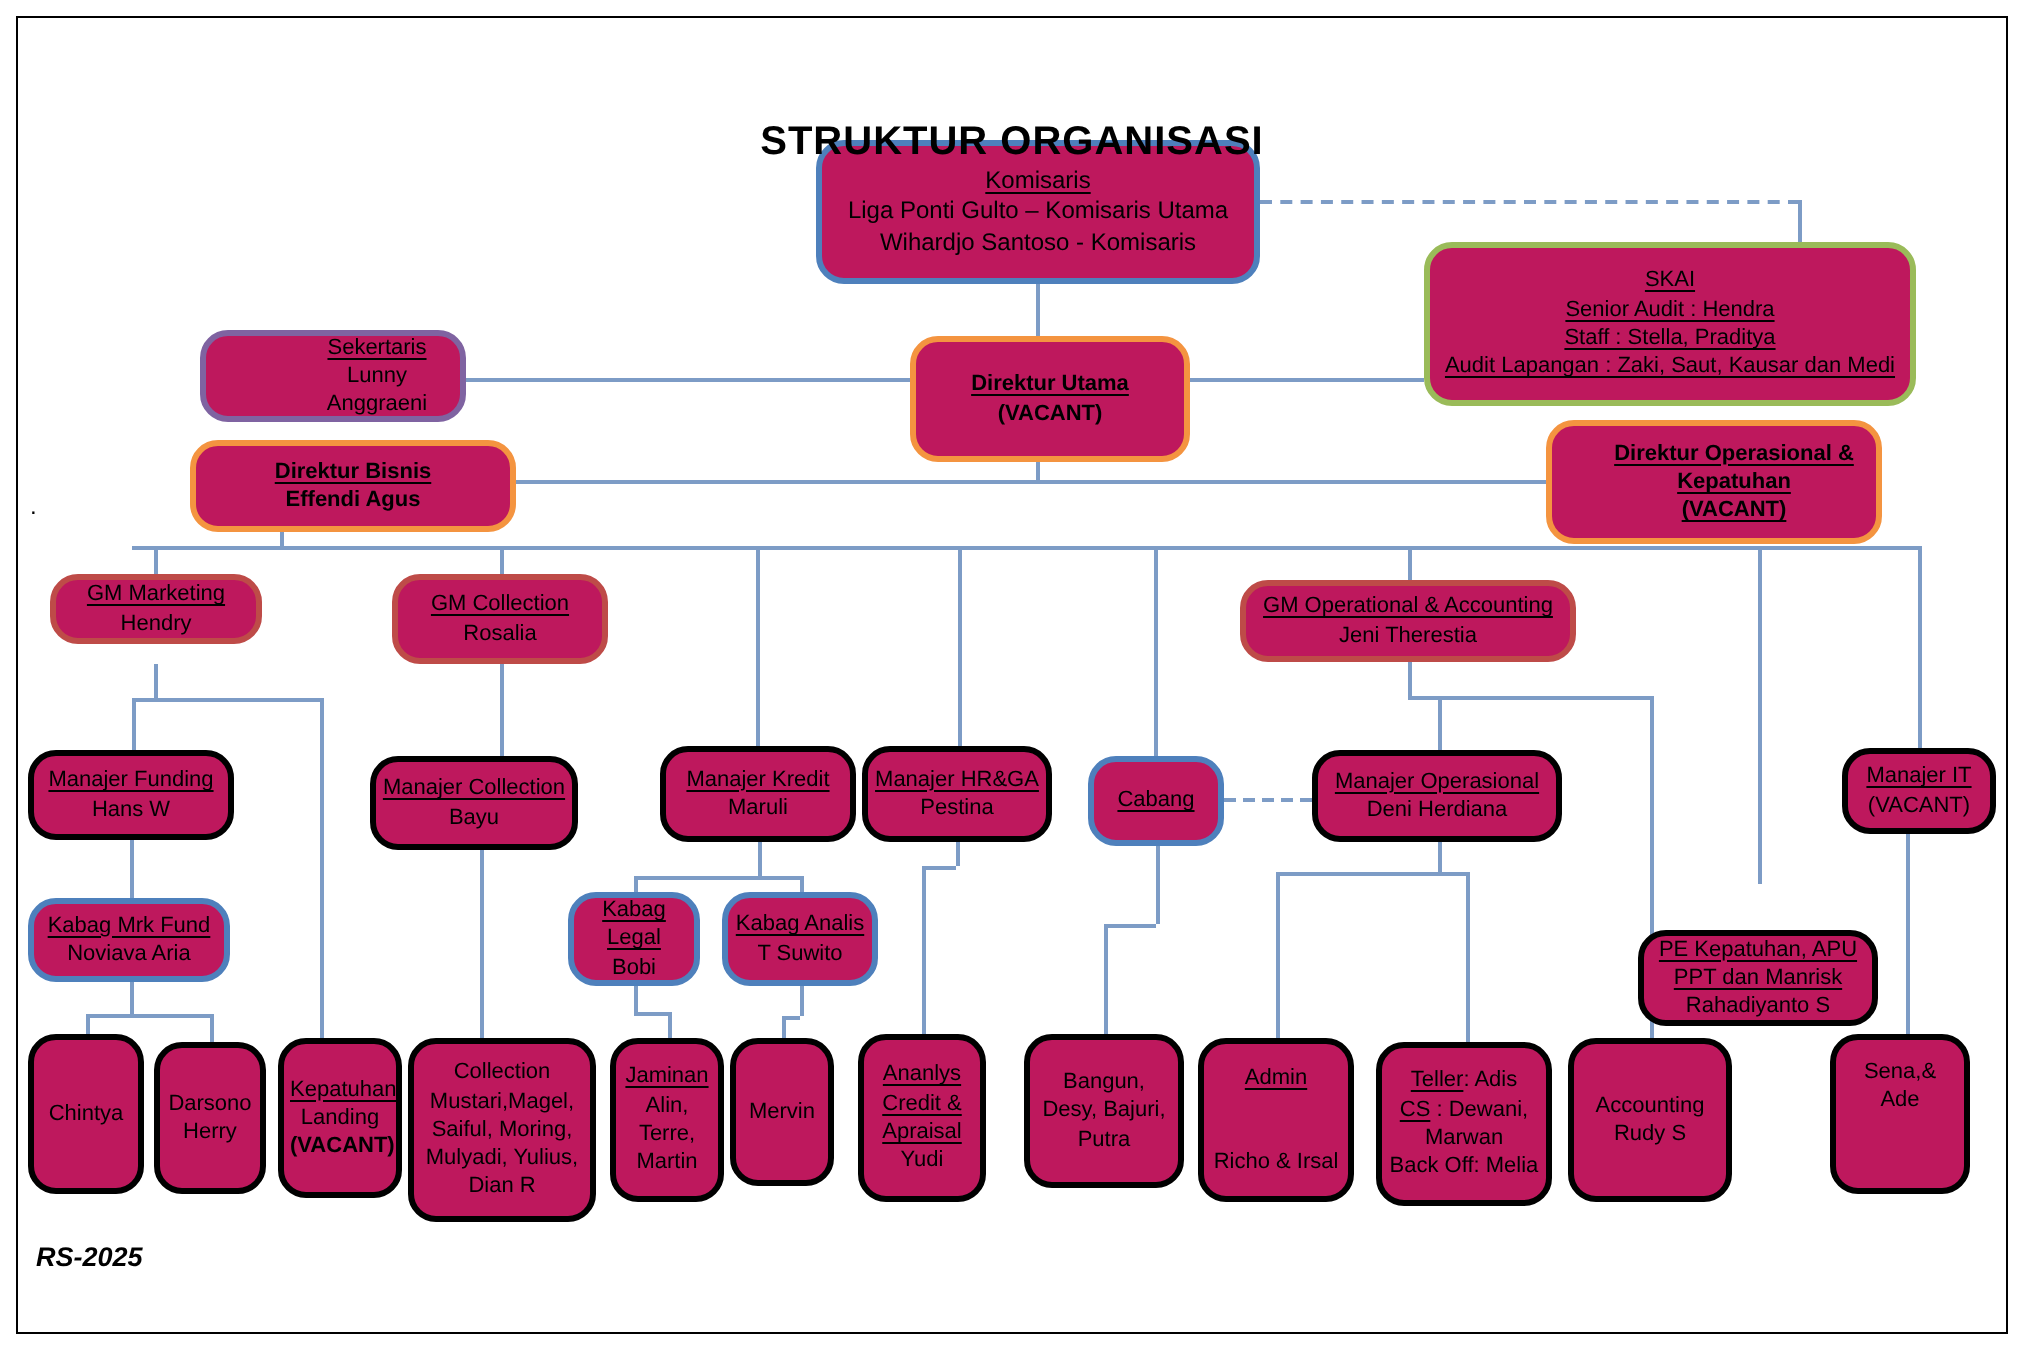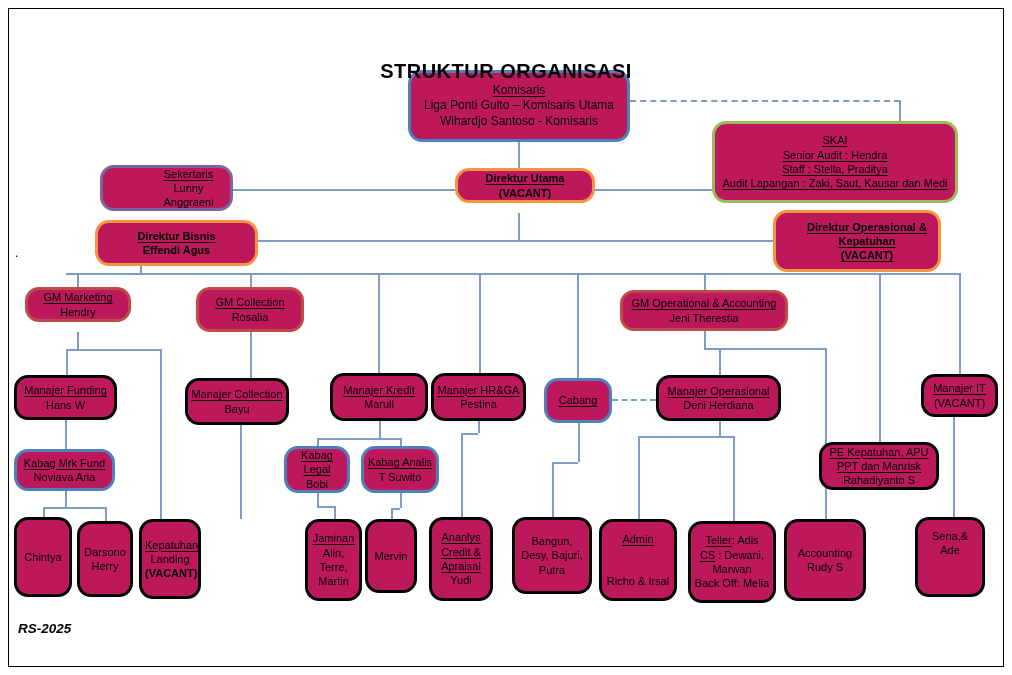--- a/index.html
+++ b/index.html
@@ -101,21 +101,21 @@
     <div class="node" style="left: 712px; top: 121px; width: 246px; height: 82px; border-color: rgb(154, 187, 89); font-size: 11px;">
       <div class="nline"><span class="u">SKAI</span></div>
       <div class="nline"><span class="u">Senior Audit : Hendra</span></div>
       <div class="nline"><span class="u">Staff : Stella, Praditya</span></div>
       <div class="nline"><span class="u">Audit Lapangan : Zaki, Saut, Kausar dan Medi</span></div>
     </div>
     <div class="node" style="left: 100px; top: 165px; width: 133px; height: 46px; border-color: rgb(127, 99, 161); padding-left: 47px;">
       <div class="nline"><span class="u">Sekertaris</span></div>
       <div class="nline"><span>Lunny Anggraeni</span></div>
     </div>
-    <div class="node bold" style="left: 455px; top: 168px; width: 140px; height: 35px; border-color: rgb(244, 148, 64);">
+    <div class="node bold" style="left: 455px; top: 168px; width: 140px; height: 63px; border-color: rgb(244, 148, 64);">
       <div class="nline"><span class="u">Direktur Utama</span></div>
       <div class="nline"><span>(VACANT)</span></div>
     </div>
     <div class="node bold" style="left: 95px; top: 220px; width: 163px; height: 46px; border-color: rgb(244, 148, 64);">
       <div class="nline"><span class="u">Direktur Bisnis</span></div>
       <div class="nline"><span>Effendi Agus</span></div>
     </div>
     <div class="node bold" style="left: 773px; top: 210px; width: 168px; height: 62px; border-color: rgb(244, 148, 64); padding-left: 23px;">
       <div class="nline"><span class="u">Direktur Operasional &amp;</span></div>
       <div class="nline"><span class="u">Kepatuhan</span></div>
@@ -165,36 +165,43 @@
       <div class="nline"><span>Noviava Aria</span></div>
     </div>
     <div class="node" style="left: 284px; top: 446px; width: 66px; height: 47px; border-color: rgb(78, 128, 188);">
       <div class="nline"><span class="u">Kabag Legal</span></div>
       <div class="nline"><span>Bobi</span></div>
     </div>
     <div class="node" style="left: 361px; top: 446px; width: 78px; height: 47px; border-color: rgb(78, 128, 188);">
       <div class="nline"><span class="u">Kabag Analis</span></div>
       <div class="nline"><span>T Suwito</span></div>
     </div>
-    <div class="node" style="left: 819px; top: 442px; width: 120px; height: 48px; border-color: rgb(0, 0, 0);">
+    <div class="node" style="left: 819px; top: 465px; width: 120px; height: 48px; border-color: rgb(0, 0, 0);">
       <div class="nline"><span class="u">PE Kepatuhan, APU</span></div>
       <div class="nline"><span class="u">PPT dan Manrisk</span></div>
       <div class="nline"><span>Rahadiyanto S</span></div>
     </div>
     <div class="node" style="left: 14px; top: 517px; width: 58px; height: 80px; border-color: rgb(0, 0, 0);">
       <div class="nline"><span>Chintya</span></div>
     </div>
     <div class="node" style="left: 77px; top: 521px; width: 56px; height: 76px; border-color: rgb(0, 0, 0);">
       <div class="nline"><span>Darsono</span></div>
       <div class="nline"><span>Herry</span></div>
     </div>
     <div class="node" style="left: 139px; top: 519px; width: 62px; height: 80px; border-color: rgb(0, 0, 0);">
       <div class="nline"><span class="u">Kepatuhan</span></div>
       <div class="nline"><span>Landing</span></div>
       <div class="nline"><span class="b">(VACANT)</span></div>
+    </div>
+    <div class="node" style="left: 204px; top: 519px; width: 94px; height: 92px; border-color: rgb(0, 0, 0);">
+      <div class="nline"><span>Collection</span></div>
+      <div class="nline"><span>Mustari,Magel,</span></div>
+      <div class="nline"><span>Saiful, Moring,</span></div>
+      <div class="nline"><span>Mulyadi, Yulius,</span></div>
+      <div class="nline"><span>Dian R</span></div>
     </div>
     <div class="node" style="left: 305px; top: 519px; width: 57px; height: 82px; border-color: rgb(0, 0, 0);">
       <div class="nline"><span class="u">Jaminan</span></div>
       <div class="nline"><span>Alin,</span></div>
       <div class="nline"><span>Terre,</span></div>
       <div class="nline"><span>Martin</span></div>
     </div>
     <div class="node" style="left: 365px; top: 519px; width: 52px; height: 74px; border-color: rgb(0, 0, 0);">
       <div class="nline"><span>Mervin</span></div>
     </div>

